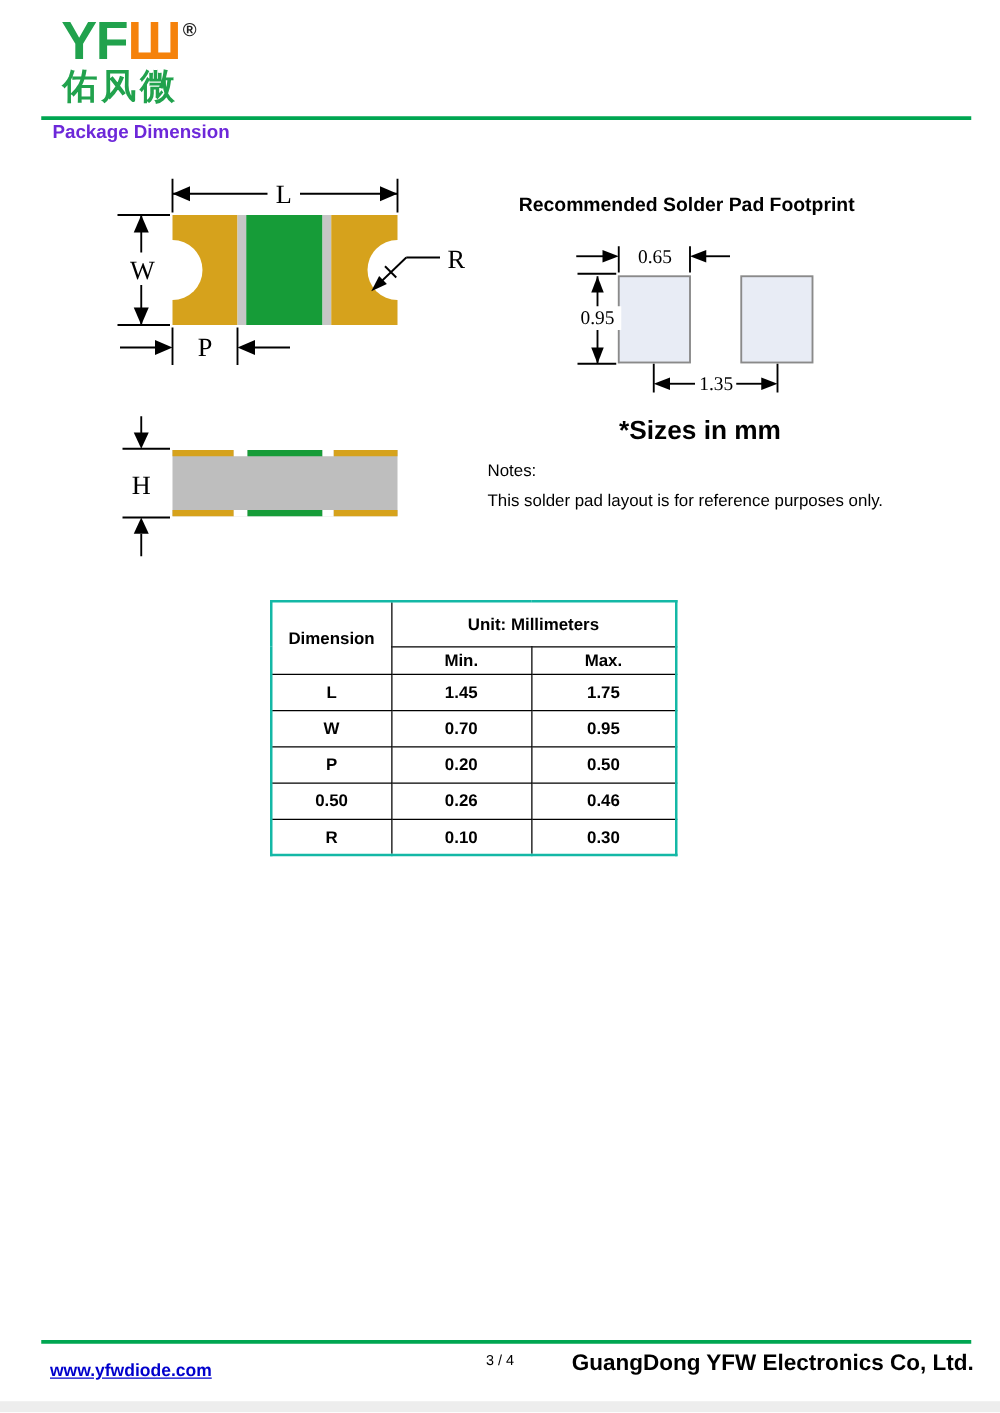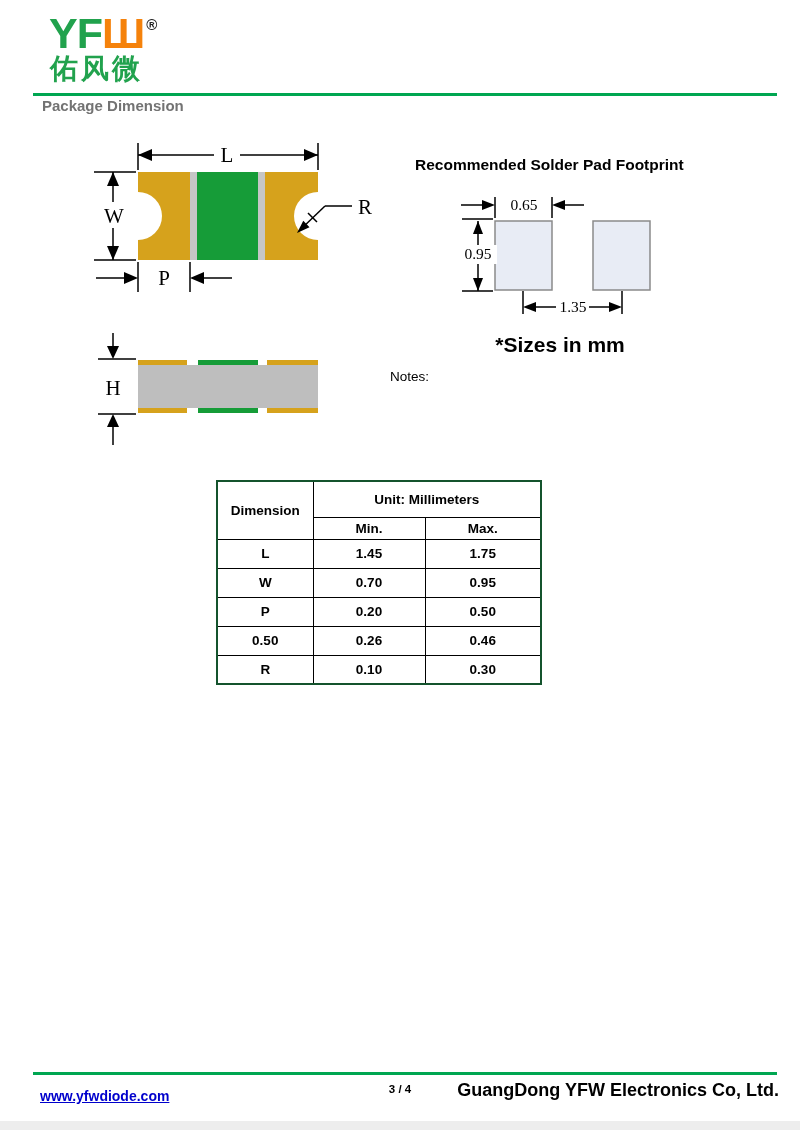--- a/index.html
+++ b/index.html
@@ -10,40 +10,40 @@
   
   .logo-latin{left:49px;top:12px;font-size:43px;font-weight:bold;letter-spacing:-1px;line-height:1;}
   .logo-green{color:#21A24D;}
   .logo-orange{color:#F5820B;}
   .logo-reg{font-size:15px;color:#222;vertical-align:18px;font-weight:bold;margin-left:2px;}
   .logo-cjk{left:50px;top:55px;font-size:28px;font-weight:bold;color:#21A24D;letter-spacing:3px;line-height:1;}
   .part-number{top:60px;right:18px;font-size:22px;font-weight:bold;letter-spacing:0px;}
   .hrule{left:33px;width:744px;height:3px;background:#00A651;}
   .rule-top{top:93px;}
   .rule-bottom{top:1072px;}
-  .section-title{left:42px;top:97px;font-size:15px;font-weight:bold;color:#737373;}
+  .section-title{left:42px;top:97px;font-size:15px;font-weight:bold;color:#6d28d9;}
 
   
   .fp-title{left:415px;top:156px;width:292px;font-size:15.5px;font-weight:bold;}
   .sizes-note{left:460px;top:333px;width:200px;text-align:center;font-size:21px;font-weight:bold;}
   .notes-head{left:390px;top:369px;font-size:13.5px;}
   .notes-body{left:390px;top:393px;font-size:13.5px;}
 
   
   .dim-table{left:216px;top:480px;border-collapse:collapse;table-layout:fixed;}
   .dim-table td,.dim-table th{border:1px solid #000;text-align:center;vertical-align:middle;
     font-size:13.5px;font-weight:bold;padding:0;}
-  .dim-table{border:2px solid #14532d;}
+  .dim-table{border:2px solid #14b8a6;}
   .dim-table .h1{height:36px;font-size:14.5px;}
   .dim-table .h2{height:22px;font-size:14px;}
   .dim-table .dr{height:29px;}
 
   
   .website{left:40px;top:1088px;font-size:14px;font-weight:bold;color:#0000CC;text-decoration:underline;cursor:pointer;}
-  .page-num{left:350px;top:1083px;width:100px;text-align:center;font-size:11.5px;font-weight:bold;}
+  .page-num{left:350px;top:1083px;width:100px;text-align:center;font-size:11.5px;font-weight:normal;}
   .company{top:1080px;right:43px;font-size:18px;font-weight:bold;}
   .scan-edge{left:0;top:1121px;width:800px;height:9px;background:#EDEDED;}
 
   
   .dimletter{font-family:"Liberation Serif",serif;font-size:21px;fill:#000;}
   .dimnum{font-family:"Liberation Serif",serif;font-size:15.5px;fill:#000;}
   svg line, svg polyline{stroke:#000;stroke-width:1.5;fill:none;}
   svg polygon{fill:#000;stroke:none;}
 </style>
 </head>
@@ -168,20 +168,21 @@
       <polygon points="23,34 17,21 29,21"></polygon>
       <line x1="8" y1="34" x2="46" y2="34"></line>
       <text class="dimletter" x="23" y="70" text-anchor="middle">H</text>
       <line x1="8" y1="89" x2="46" y2="89"></line>
       <polygon points="23,89 17,102 29,102"></polygon>
       <line x1="23" y1="102" x2="23" y2="120"></line>
     </g>
   </svg>
 
   <div class="abs notes-head">Notes:</div>
+  <div class="abs notes-body">This solder pad layout is for reference purposes only.</div>
 
   <table class="abs dim-table">
     <colgroup>
         <col style="width:96px">
         <col style="width:112px">
         <col style="width:116px">
       </colgroup>
     <tbody>
       <tr class="h1">
         <td rowspan="2">Dimension</td>

